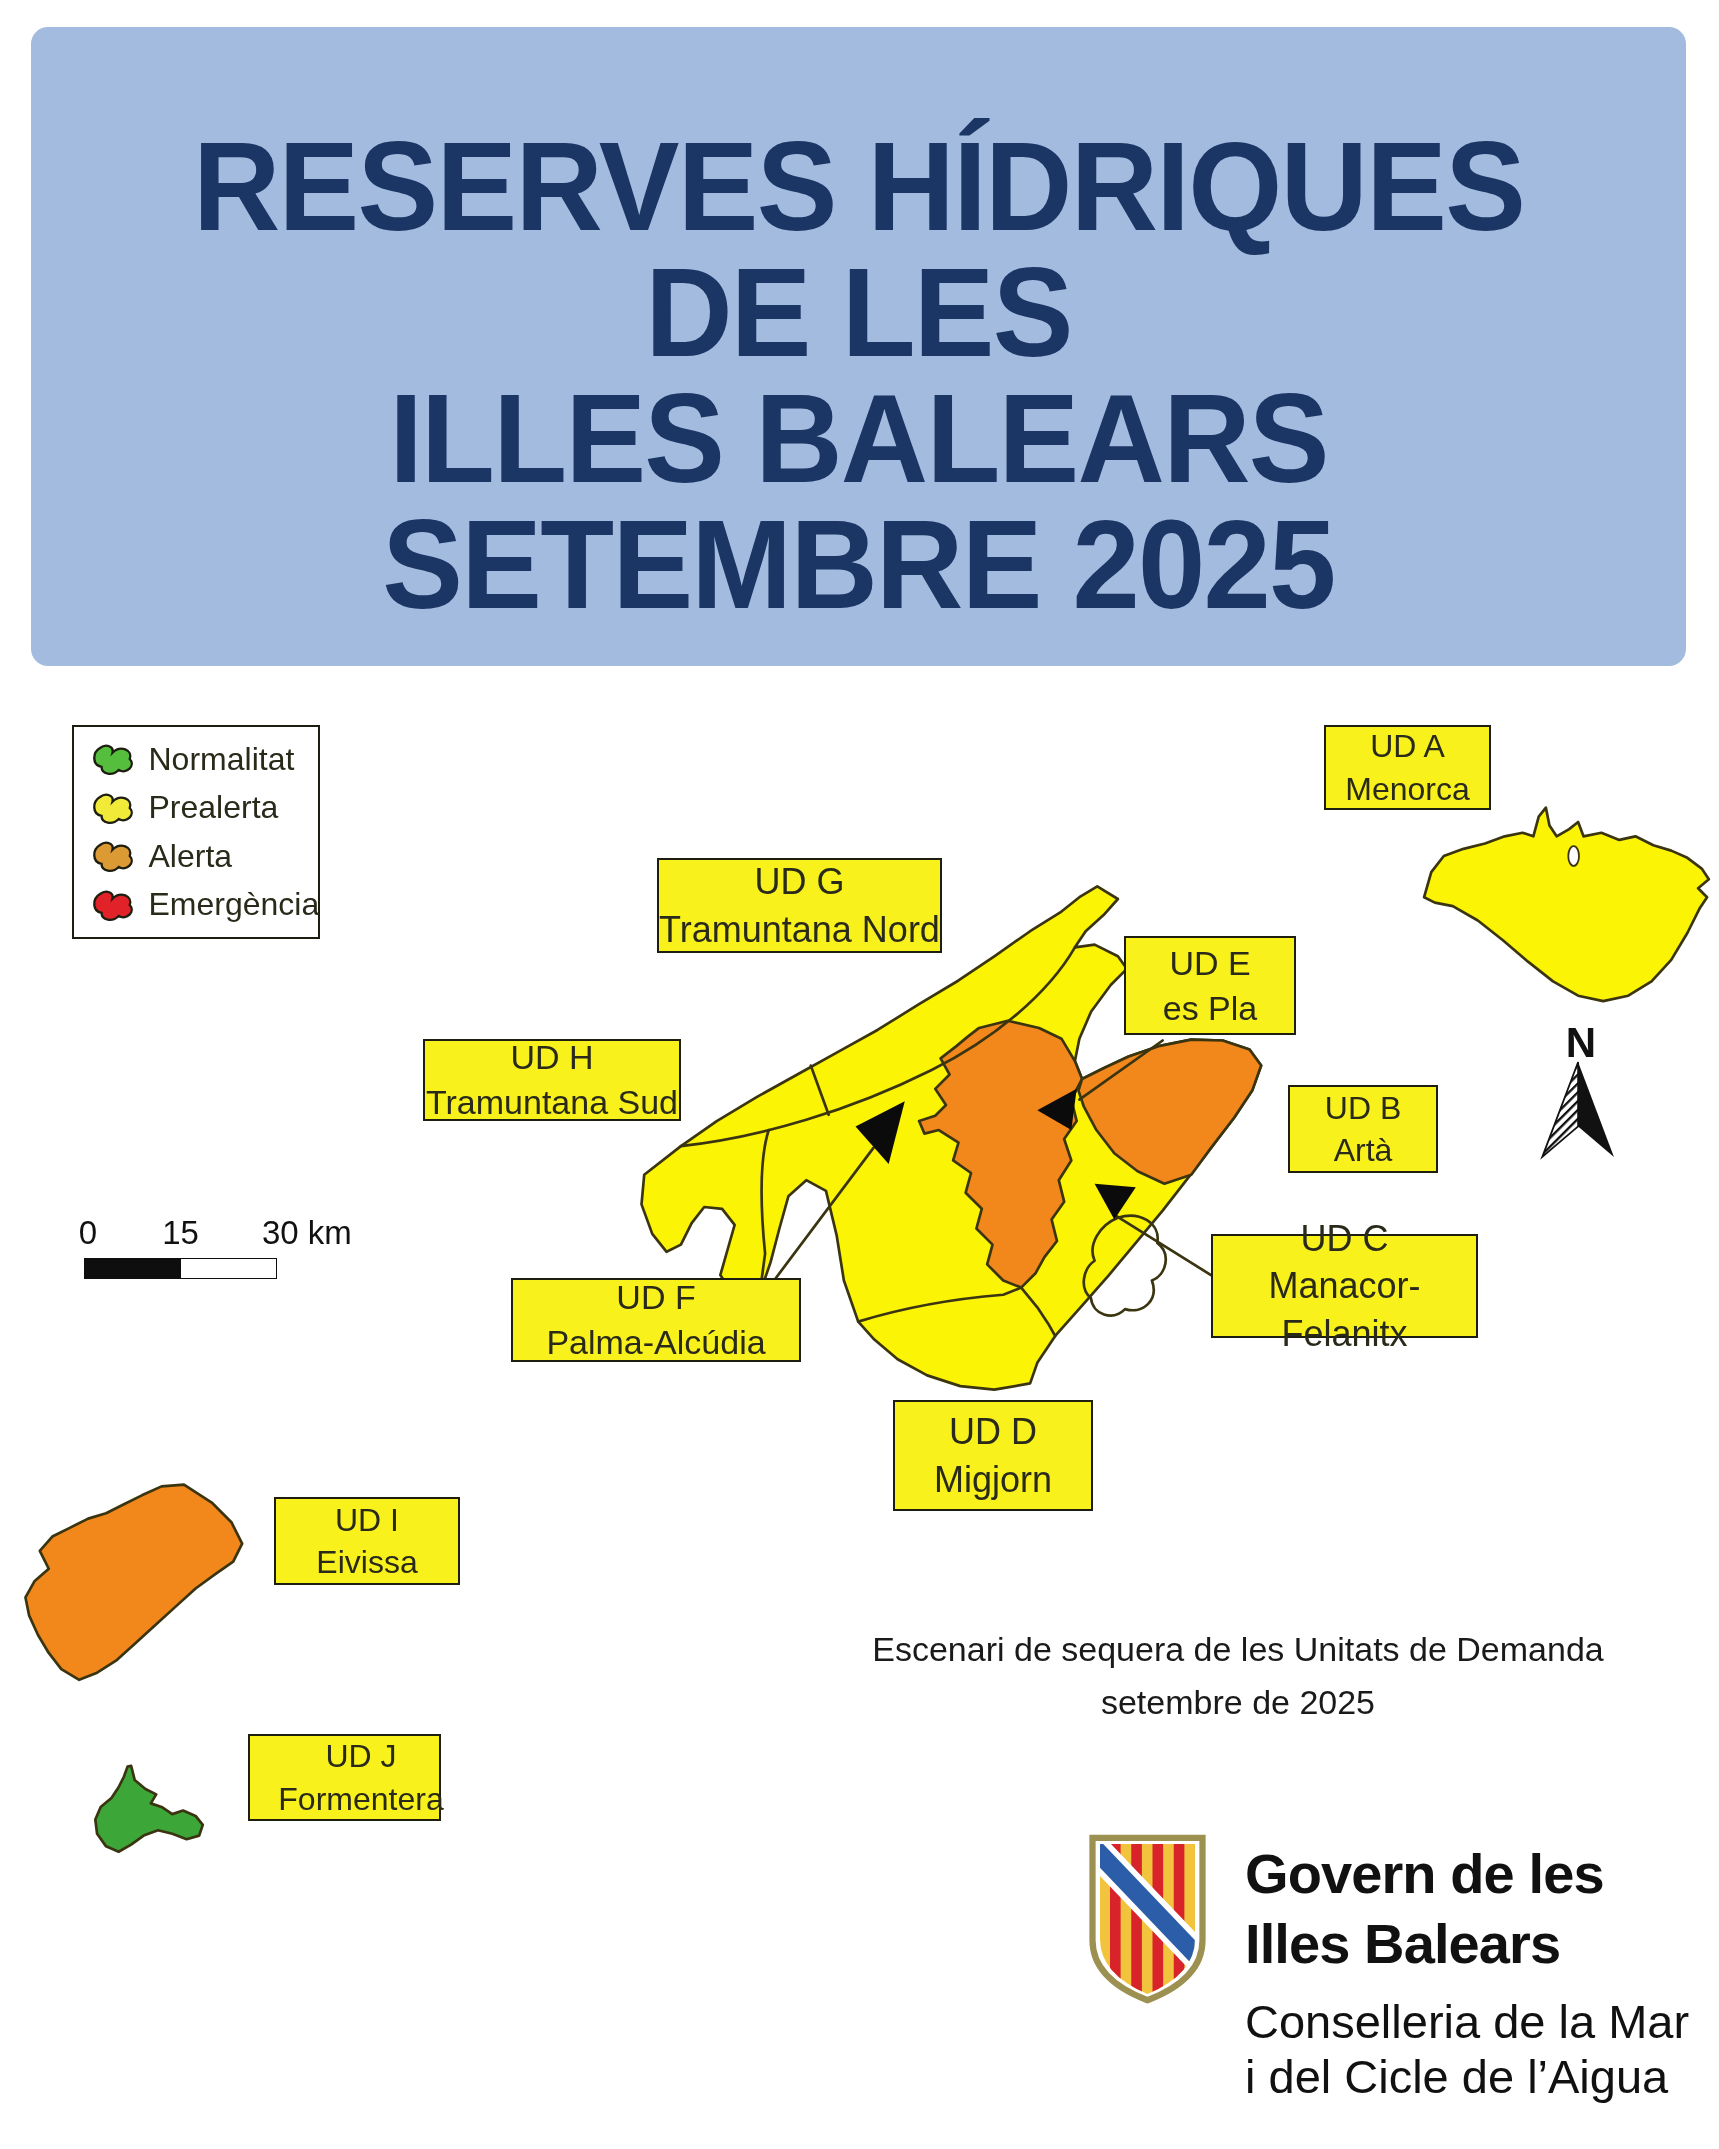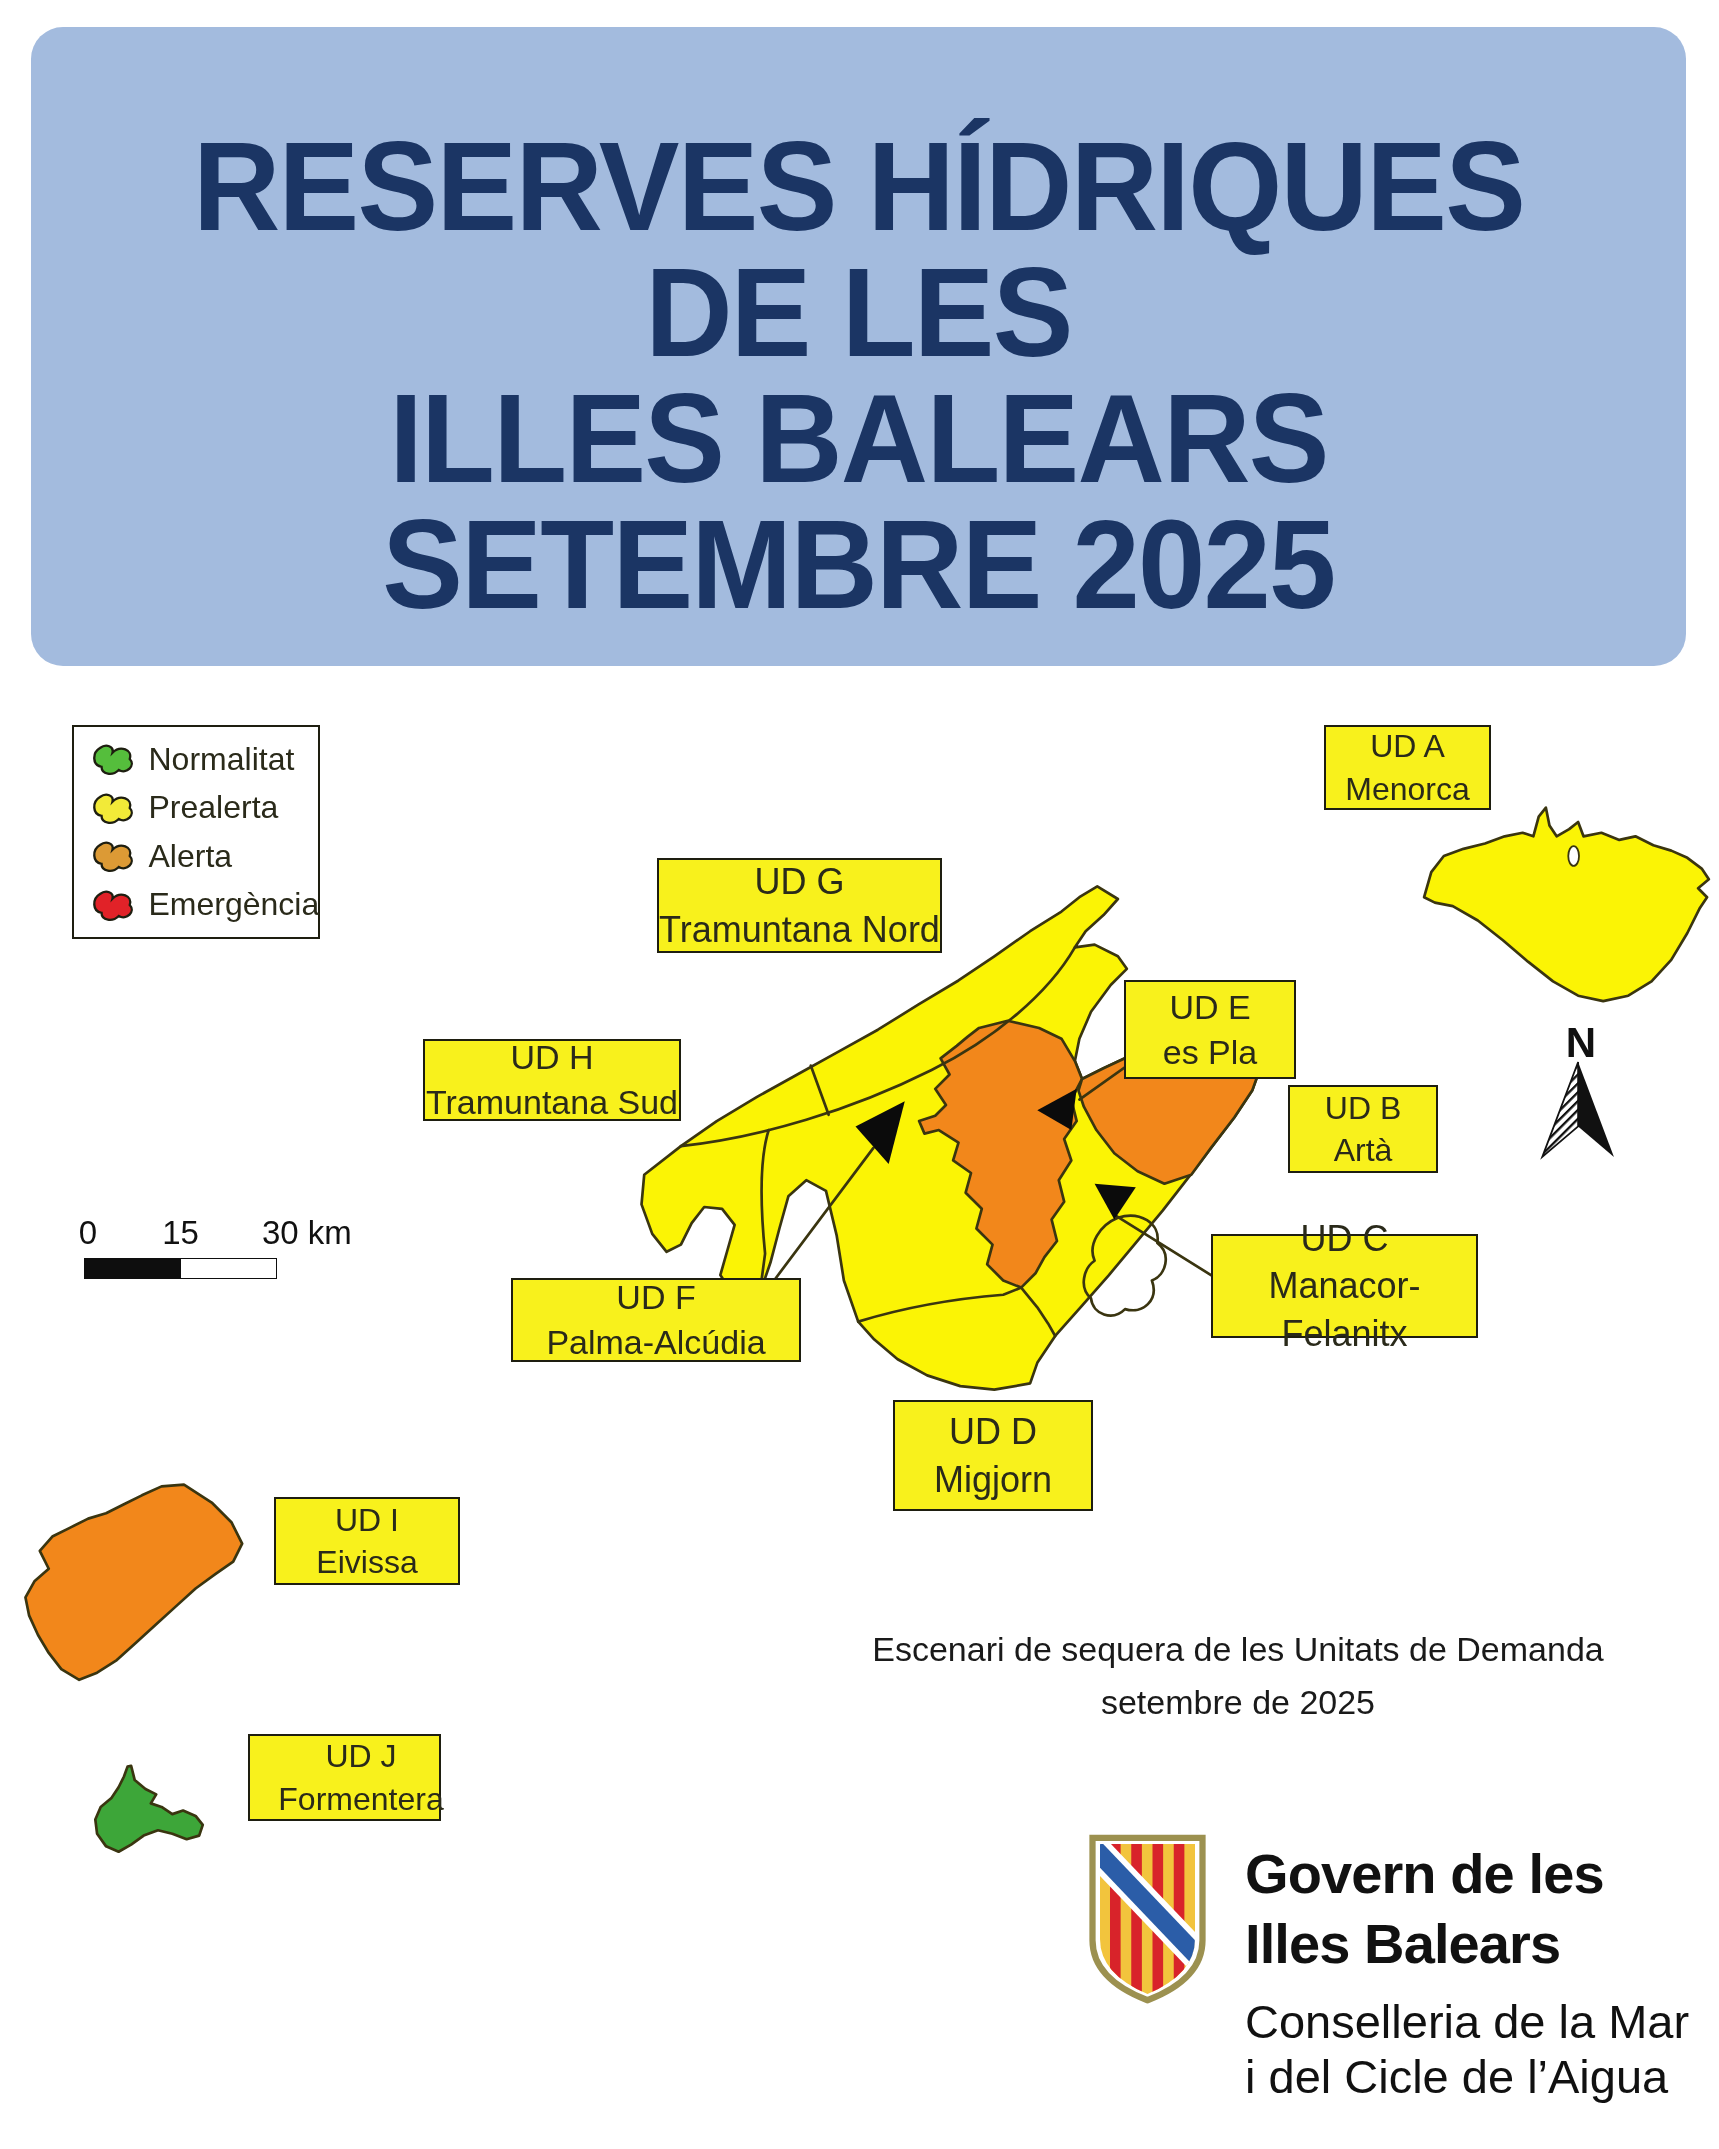--- a/index.html
+++ b/index.html
@@ -1,21 +1,21 @@
 <!DOCTYPE html>
 <html style="font-size:14.3px"><head>
 <meta charset="utf-8">
 <style>
   html,body{margin:0;padding:0;background:#ffffff;}
   body{width:1720px;height:2149px;position:relative;font-family:"Liberation Sans",sans-serif;}
   #page{position:absolute;inset:0;width:1720px;height:2149px;background:#fff;overflow:hidden;}
 
   
   .header{position:absolute;left:31px;top:27px;width:1655px;height:639px;
-          background:#A3BBDE;border-radius:32px;}
+          background:#A3BBDE;border-radius:17px;}
   .title{position:absolute;left:0;top:97px;width:100%;text-align:center;
          color:#1B3564;font-weight:bold;font-size:126px;line-height:126px;letter-spacing:-1.8px;}
   .title-line{display:block;transform:scaleX(0.96);transform-origin:center;white-space:nowrap;}
 
   
   .legend{position:absolute;left:72px;top:725px;width:248px;height:214px;background:#fff;
           border:2.7px solid #1E1E10;box-sizing:border-box;
           display:flex;flex-direction:column;justify-content:center;gap:11.6px;padding:9px 15px;}
   .legend-row{display:flex;align-items:center;gap:12.5px;}
   .legend-row svg{flex:0 0 auto;}
@@ -163,21 +163,21 @@
   </div>
 
   <div class="ud-label" style="left: 1324px; top: 725px; width: 167px; height: 85px; font-size: 32px; background: rgb(248, 241, 28);">
     <span>UD A</span>
     <span>Menorca</span>
   </div>
   <div class="ud-label" style="left: 657px; top: 858px; width: 285px; height: 95px; font-size: 36px; background: rgb(248, 241, 28);">
     <span>UD G</span>
     <span>Tramuntana Nord</span>
   </div>
-  <div class="ud-label" style="left: 1124px; top: 936px; width: 172px; height: 99px; font-size: 34px; background: rgb(248, 241, 28); margin-top: 44px;">
+  <div class="ud-label" style="left: 1124px; top: 936px; width: 172px; height: 99px; font-size: 34px; background: rgb(248, 241, 28);">
     <span>UD E</span>
     <span>es Pla</span>
   </div>
   <div class="ud-label" style="left: 423px; top: 1039px; width: 258px; height: 82px; font-size: 34px; background: rgb(248, 241, 28);">
     <span>UD H</span>
     <span>Tramuntana Sud</span>
   </div>
   <div class="ud-label" style="left: 1288px; top: 1085px; width: 150px; height: 88px; font-size: 32px; background: rgb(248, 241, 28);">
     <span>UD B</span>
     <span>Artà</span>

